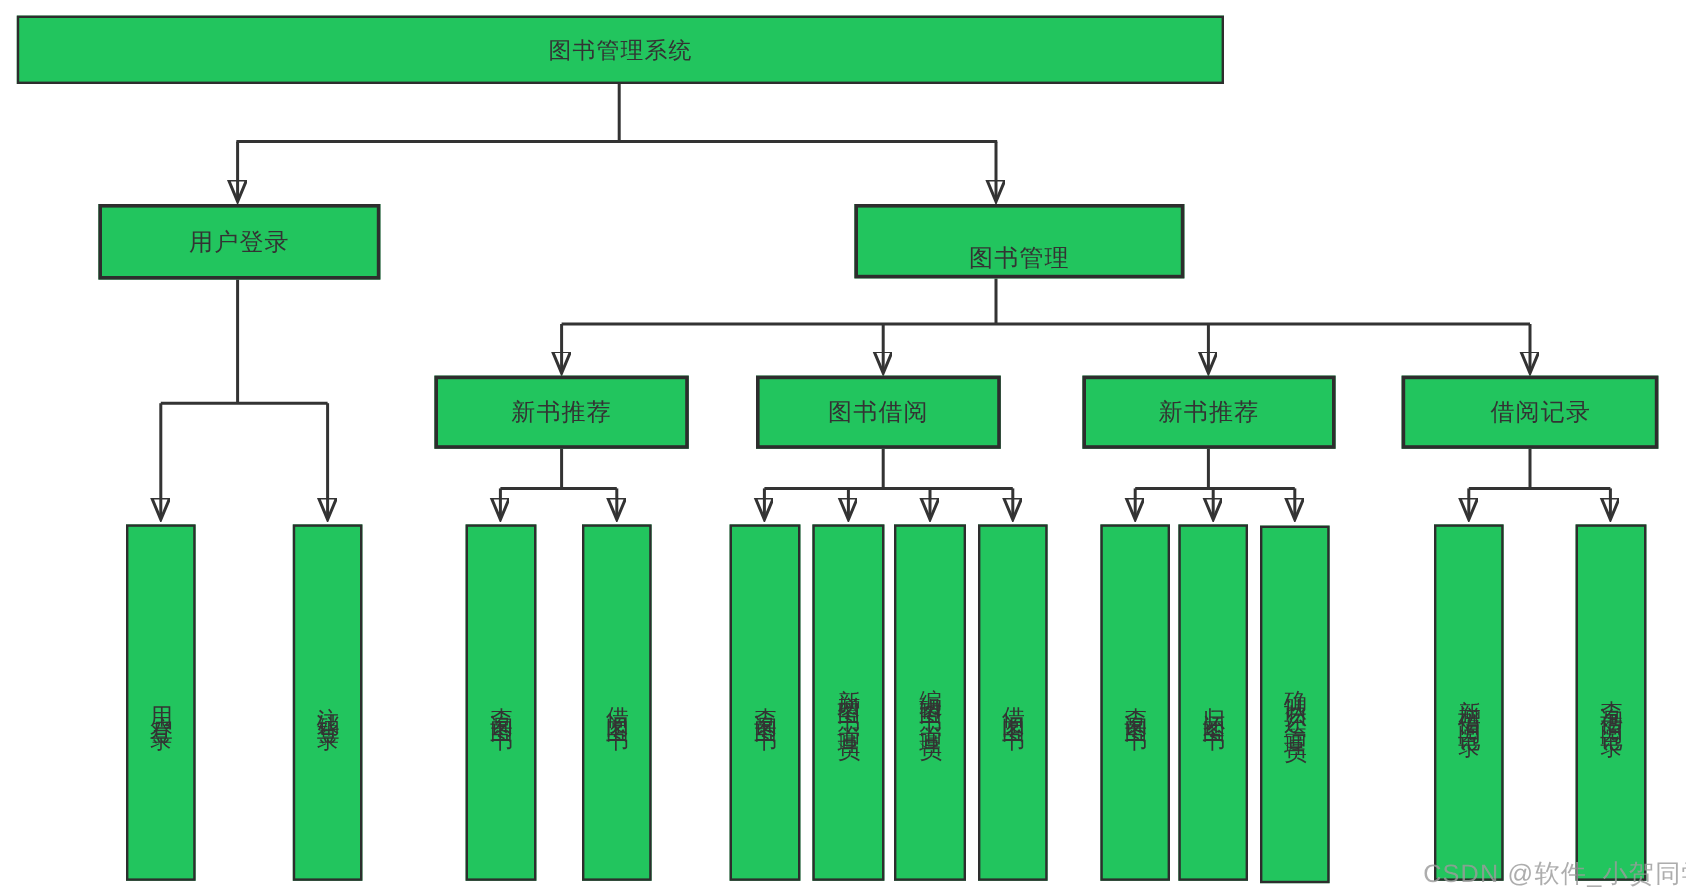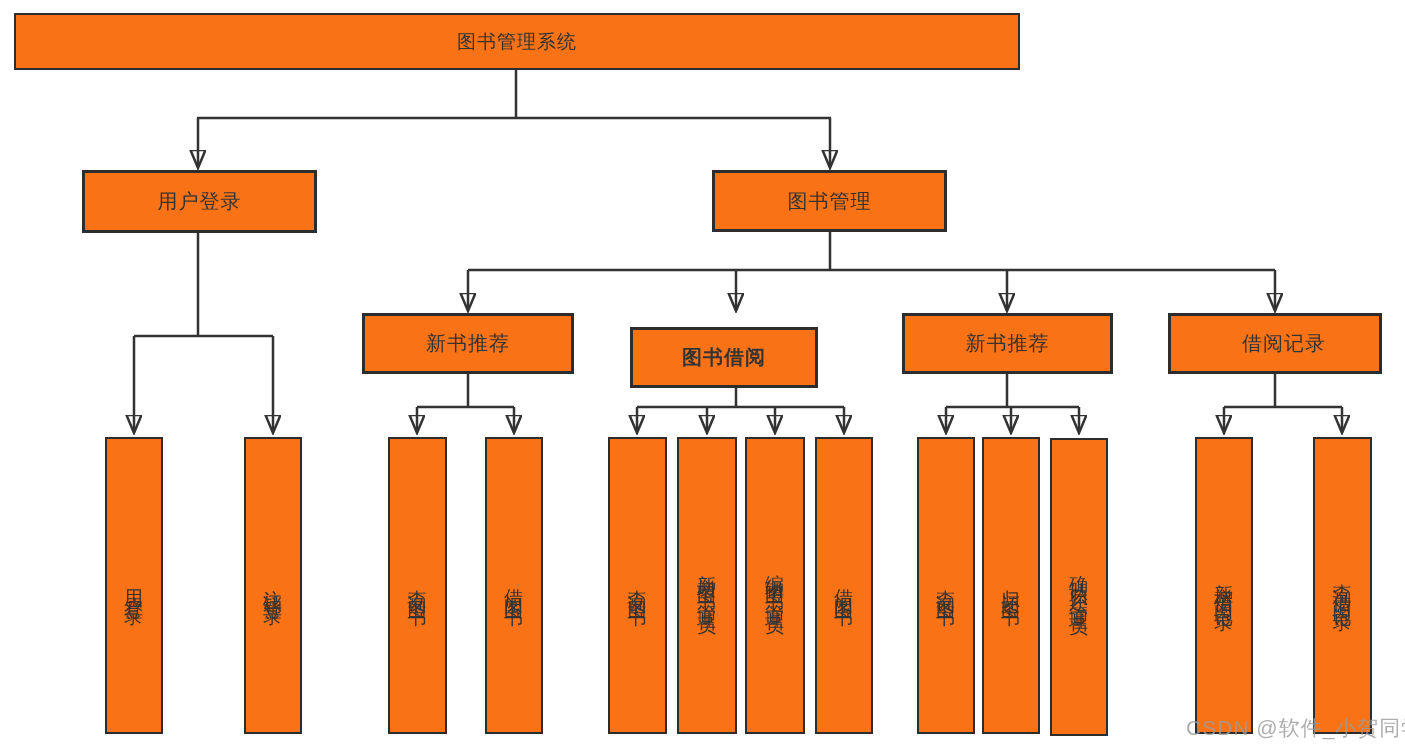--- a/index.html
+++ b/index.html
@@ -21,21 +21,21 @@
     width: 1405px; height: 747px;
     pointer-events: none;
   }
   .connectors path, .connectors line {
     stroke: #333333;
     stroke-width: 2.5;
     fill: none;
   }
   .box {
     position: absolute;
-    background: #f97316;
+    background: #22c55e;
     border: 3px solid #2d2d2d;
     display: flex;
     align-items: center;
     justify-content: center;
     color: #333333;
     font-size: 20px;
     letter-spacing: 1px;
     box-sizing: border-box;
     white-space: nowrap;
   }
@@ -105,28 +105,28 @@
     <line x1="1342" y1="407" x2="1342" y2="431" marker-end="url(#arrow)"></line>
   </svg>
 
   <div class="box root" style="left:14px; top:13px; width:1006px; height:57px;">
     <span>图书管理系统</span>
   </div>
 
   <div class="box" style="left:82px; top:170px; width:235px; height:63px;">
     <span>用户登录</span>
   </div>
-  <div class="box" style="left:712px; top:170px; width:235px; height:62px;">
+  <div class="box" style="left:712px; top:170px; width:275px; height:62px;align-items:flex-end;">
     <span>图书管理</span>
   </div>
 
   <div class="box" style="left:362px; top:313px; width:212px; height:61px;">
     <span>新书推荐</span>
   </div>
-  <div class="box" style="left:630px; top:327px; width:188px; height:61px;font-weight:bold;">
+  <div class="box" style="left:630px; top:313px; width:204px; height:61px;">
     <span>图书借阅</span>
   </div>
   <div class="box" style="left:902px; top:313px; width:211px; height:61px;">
     <span>新书推荐</span>
   </div>
   <div class="box" style="left:1168px; top:313px; width:214px; height:61px;padding-left:18px;">
     <span>借阅记录</span>
   </div>
 
   <div class="box leaf" style="left:105px; top:437px; width:58px; height:297px;">

